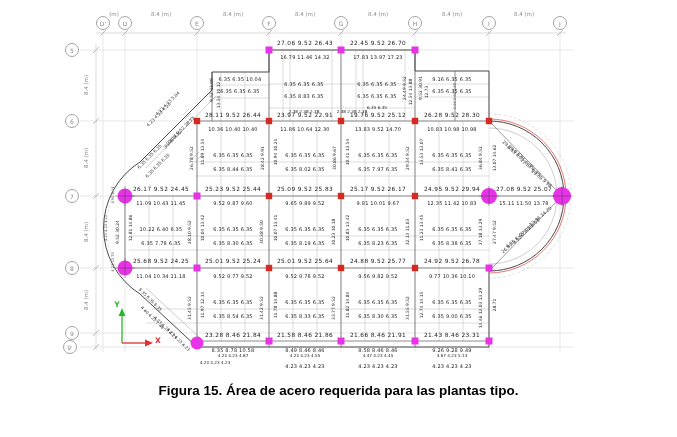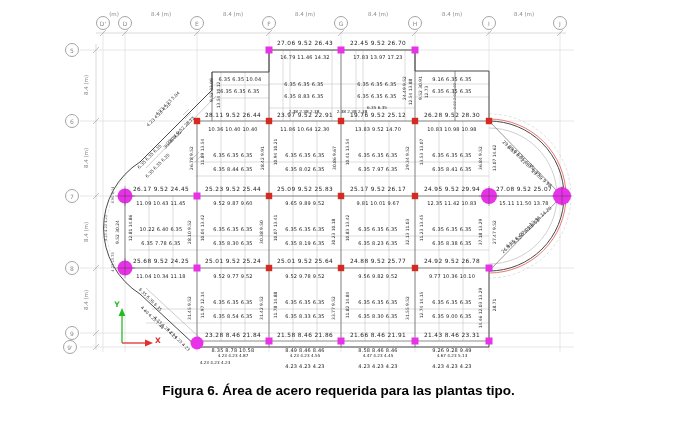--- a/index.html
+++ b/index.html
@@ -293,14 +293,14 @@
       <span class="bubble" style="left: 489px; top: 23px;">I</span>
       <span class="bubble" style="left: 560px; top: 23px;">J</span>
       <span class="bubble" style="left: 72px; top: 50px;">5</span>
       <span class="bubble" style="left: 72px; top: 121px;">6</span>
       <span class="bubble" style="left: 72px; top: 196px;">7</span>
       <span class="bubble" style="left: 72px; top: 268px;">8</span>
       <span class="bubble" style="left: 72px; top: 333px;">9</span>
       <span class="bubble" style="left: 70px; top: 347px;">9'</span>
     </div>
 
-  <div id="caption">Figura 6. Área de acero requerida para las plantas tipo.</div>
+  <div id="caption">Figura 15. Área de acero requerida para las plantas tipo.</div>
 </div>
 
 </body></html>

